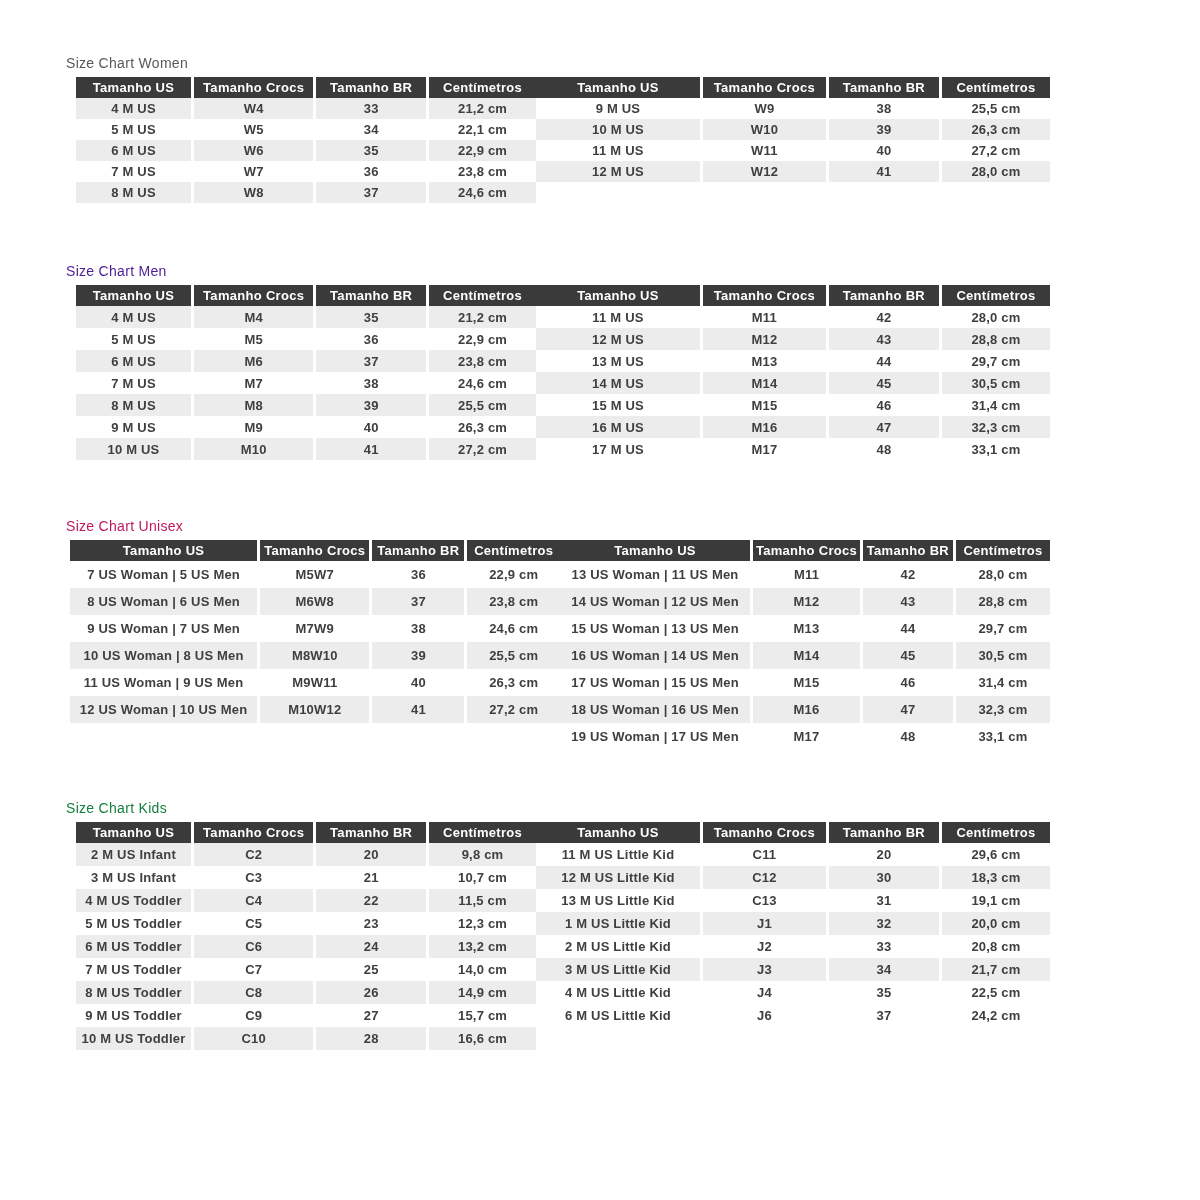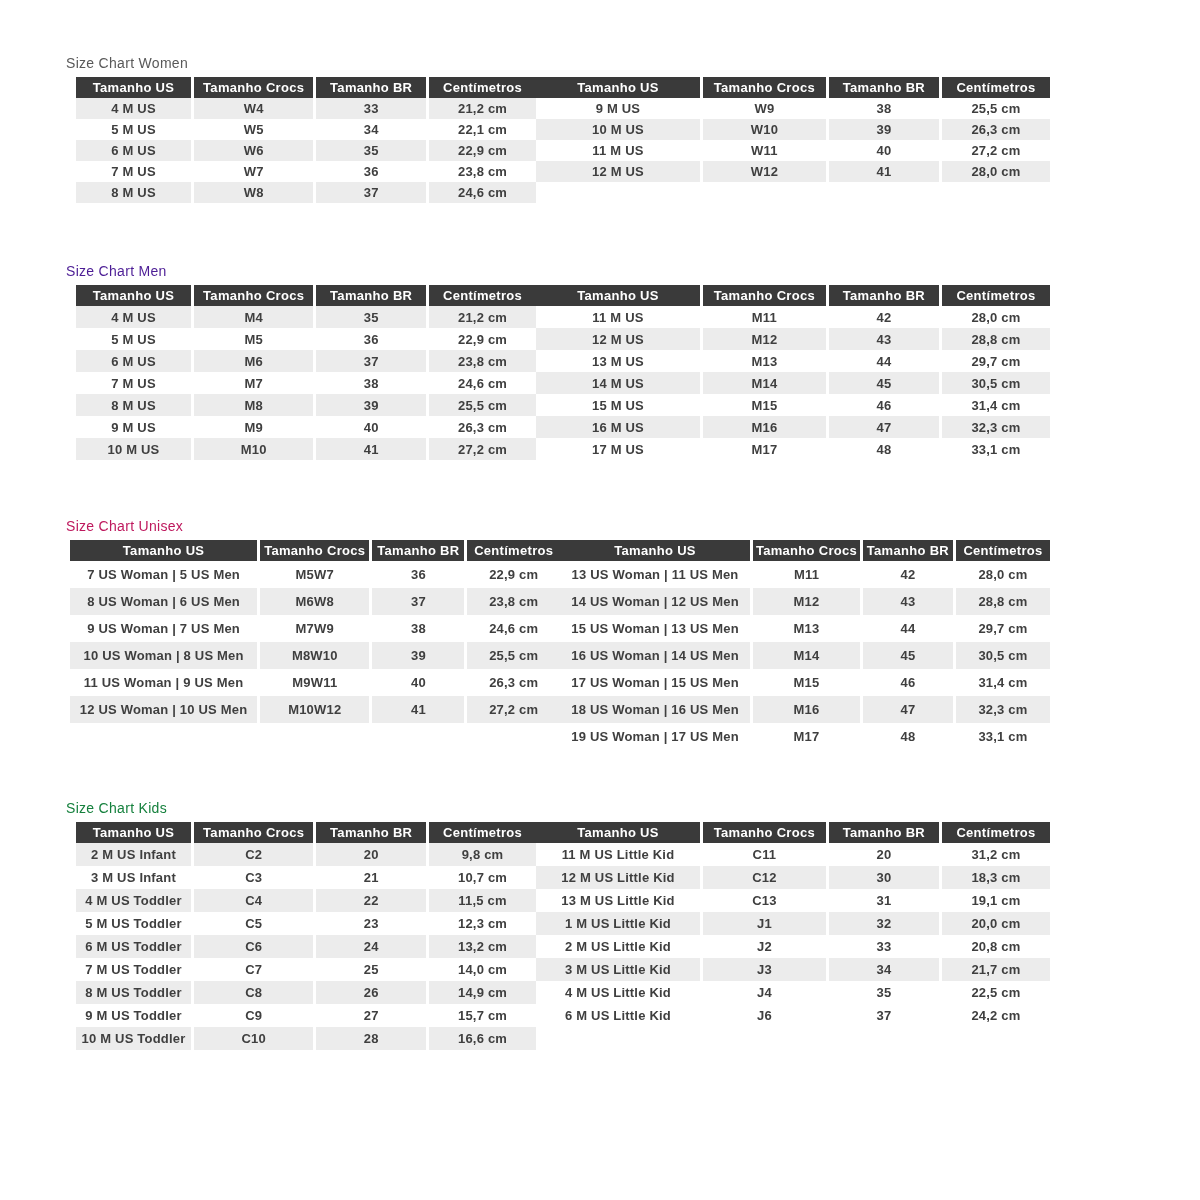--- a/index.html
+++ b/index.html
@@ -476,21 +476,21 @@
               <th>Tamanho Crocs</th>
               <th>Tamanho BR</th>
               <th>Centímetros</th>
             </tr>
           </thead>
           <tbody>
             <tr>
               <td>11 M US Little Kid</td>
               <td>C11</td>
               <td>20</td>
-              <td>31,2 cm</td>
+              <td>29,6 cm</td>
             </tr>
             <tr class="alt">
               <td>12 M US Little Kid</td>
               <td>C12</td>
               <td>30</td>
               <td>18,3 cm</td>
             </tr>
             <tr>
               <td>13 M US Little Kid</td>
               <td>C13</td>

